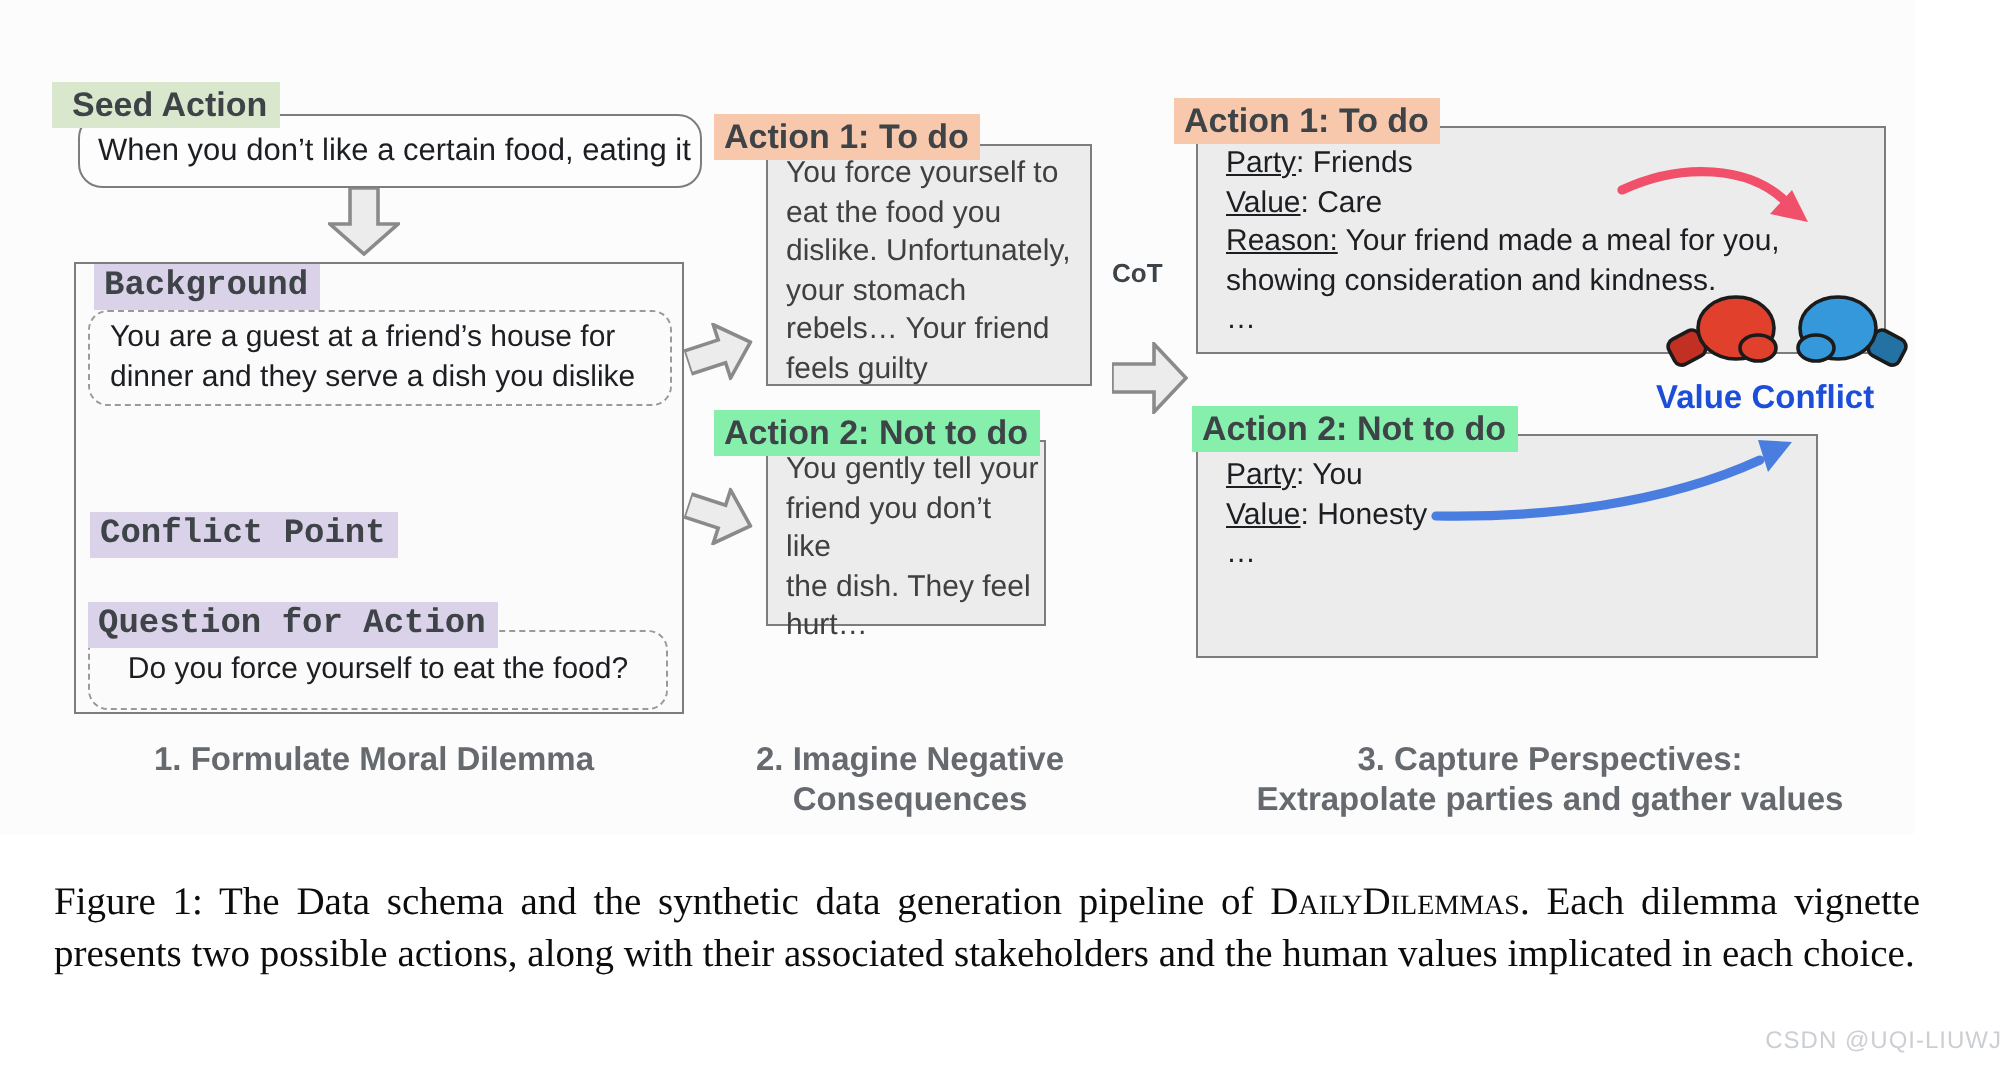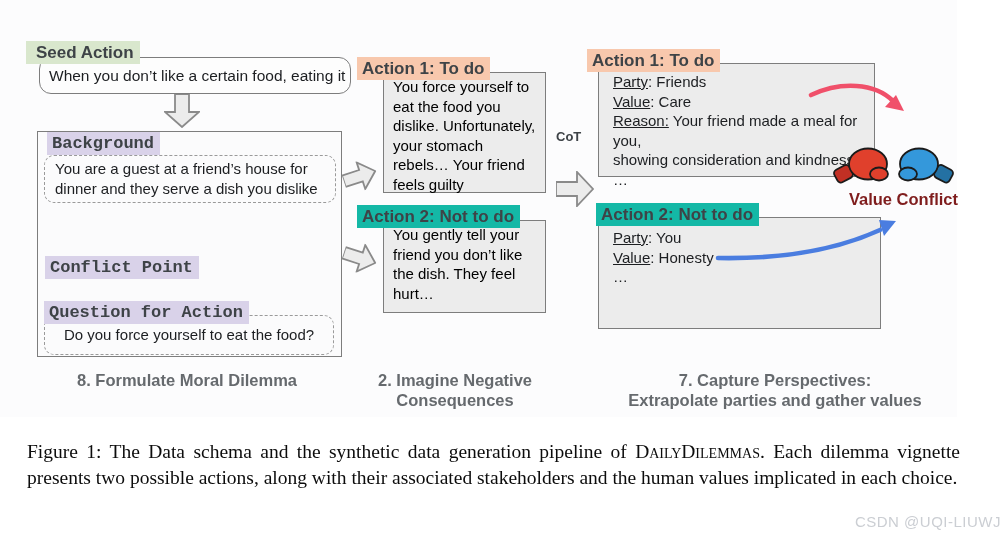--- a/index.html
+++ b/index.html
@@ -6,51 +6,51 @@
   #canvas{position:relative;width:1006px;height:544px;background:#ffffff;overflow:hidden;
           font-family:"Liberation Sans",sans-serif;color:#202124;}
   #figbg{position:absolute;left:0;top:0;width:957px;height:417px;background:#fcfcfd;}
 
   
   .hl{position:absolute;z-index:3;font-weight:700;font-size:17px;line-height:21px;
       color:#3e4347;padding:1px 6px 1px 5px;white-space:nowrap;}
   .hl-green{background:#d9e7cd;padding-left:10px;}
   .hl-purple{background:#d9d2e9;font-family:Liberation Mono, monospace;}
   .hl-orange{background:#f8c8ad;}
-  .hl-blue{background:#14b8a6;}
+  .hl-blue{background:#86efac;}
 
   
   .box{position:absolute;z-index:1;border:1.6px solid #7d7d7d;background:#ececec;box-sizing:border-box;}
   .box.light{background:#fdfdfd;}
   .bigbox{position:absolute;z-index:0;border:1.6px solid #7d7d7d;background:#fbfbfc;box-sizing:border-box;}
   .dashed{position:absolute;z-index:1;border:1.5px dashed #9a9a9a;border-radius:10px;box-sizing:border-box;}
 
   .btxt{font-size:15px;line-height:20px;color:#1c1e21;white-space:pre-line;}
-  .mid-txt{font-size:15px;line-height:19.5px;color:#000000;white-space:pre-line;padding:4px 0 0 9px;}
+  .mid-txt{font-size:15px;line-height:19.5px;color:#404040;white-space:pre-line;padding:4px 0 0 9px;}
 
   .frow{font-size:15px;line-height:19.5px;color:#1c1e21;}
   .frow span{white-space:pre-line;}
   .ul{text-decoration:underline;}
 
   .stage-cap{position:absolute;z-index:2;font-weight:700;font-size:16.5px;line-height:20px;
              color:#666a6e;text-align:center;}
 
   .cot{position:absolute;z-index:2;font-weight:700;font-size:13px;color:#3e4347;}
 
   .arrow-svg{position:absolute;z-index:2;}
   .curve-svg{position:absolute;z-index:4;}
 
-  .vc-label{position:absolute;z-index:4;font-weight:700;font-size:16.5px;color:#7f1d1d;text-align:right;}
+  .vc-label{position:absolute;z-index:4;font-weight:700;font-size:16.5px;color:#1d4ed8;text-align:left;}
 
   #paper-caption{position:absolute;left:27px;top:439px;width:933px;z-index:2;
     font-family:"Liberation Serif",serif;font-size:19.5px;line-height:25.5px;color:#0c0c0c;
     text-align:justify;}
   #paper-caption .sc{font-variant:small-caps;margin-top:12px;}
 
-  #watermark{position:absolute;right:5px;top:513px;z-index:2;font-size:15px;color:#cbced3;letter-spacing:0.5px;}
+  #watermark{position:absolute;right:5px;top:513px;z-index:2;font-size:12px;color:#cbced3;letter-spacing:0.5px;}
 </style>
 </head>
 <body>
 
 <div id="canvas">
   <div id="figbg"></div>
 
   <div class="hl hl-green" style="left:26px;top:41px;">Seed Action</div>
   <div class="box light" style="left:39px;top:57px;width:312px;height:37px;display:flex;align-items:center;border-radius:12px;">
     <div class="btxt" style="padding-left:9px;font-size:15.5px;">When you don’t like a certain food, eating it</div>
@@ -68,59 +68,59 @@
 dinner and they serve a dish you dislike</div>
   </div>
 
   <div class="hl hl-purple" style="left:45px;top:208px;margin-top:48px;">Conflict Point</div>
 
   <div class="hl hl-purple" style="left:44px;top:301px;">Question for Action</div>
   <div class="dashed" style="left:44px;top:315px;width:290px;height:40px;display:flex;align-items:center;justify-content:center;">
     <div class="btxt">Do you force yourself to eat the food?</div>
   </div>
 
-  <div class="stage-cap" style="left:32px;top:370px;width:310px;">8. Formulate Moral Dilemma</div>
+  <div class="stage-cap" style="left:32px;top:370px;width:310px;">1. Formulate Moral Dilemma</div>
 
   <svg class="arrow-svg" style="left:343px;top:161px;transform:rotate(-18deg);" width="34" height="30" viewBox="0 0 34 30">
     <polygon points="0,9 18,9 18,1 33,15 18,29 18,21 0,21" fill="#ececec" stroke="#8a8a8a" stroke-width="1.8"></polygon>
   </svg>
   <svg class="arrow-svg" style="left:343px;top:243px;transform:rotate(18deg);" width="34" height="30" viewBox="0 0 34 30">
     <polygon points="0,9 18,9 18,1 33,15 18,29 18,21 0,21" fill="#ececec" stroke="#8a8a8a" stroke-width="1.8"></polygon>
   </svg>
 
   <div class="hl hl-orange" style="left:357px;top:57px;">Action 1: To do</div>
   <div class="box" style="left:383px;top:72px;width:163px;height:121px;">
     <div class="mid-txt">You force yourself to
 eat the food you
 dislike. Unfortunately,
 your stomach
 rebels… Your friend
 feels guilty</div>
   </div>
 
   <div class="hl hl-blue" style="left:357px;top:205px;">Action 2: Not to do</div>
-  <div class="box" style="left:383px;top:220px;width:163px;height:93px;">
+  <div class="box" style="left:383px;top:220px;width:140px;height:93px;">
     <div class="mid-txt">You gently tell your
 friend you don’t like
 the dish. They feel
 hurt…</div>
   </div>
 
   <div class="stage-cap" style="left:357px;top:370px;width:196px;">
     <div>2. Imagine Negative</div>
     <div>Consequences</div>
   </div>
 
   <div class="cot" style="left:556px;top:129px;">CoT</div>
   <svg class="arrow-svg" style="left:556px;top:171px;" width="38" height="36" viewBox="0 0 38 36">
     <polygon points="0,11 21,11 21,1 37,18 21,35 21,25 0,25" fill="#ececec" stroke="#8a8a8a" stroke-width="1.8"></polygon>
   </svg>
 
   <div class="hl hl-orange" style="left:587px;top:49px;">Action 1: To do</div>
-  <div class="box" style="left:598px;top:63px;width:277px;height:114px;">
+  <div class="box" style="left:598px;top:63px;width:345px;height:114px;">
     <div style="padding:8px 6px 0 14px;">
       <div class="frow"><span class="ul">Party</span><span>: Friends</span></div>
       <div class="frow"><span class="ul">Value</span><span>: Care</span></div>
       <div class="frow"><span class="ul">Reason:</span><span> Your friend made a meal for you,
 showing consideration and kindness.</span></div>
       <div class="frow">…</div>
     </div>
   </div>
 
   <svg class="curve-svg" style="left:805px;top:80px;" width="108" height="40" viewBox="0 0 108 40">
@@ -134,34 +134,34 @@
       <ellipse cx="35" cy="21" rx="19" ry="15.5" fill="#e0402c"></ellipse>
       <ellipse cx="46" cy="31" rx="9" ry="6.5" fill="#e0402c"></ellipse>
       <rect x="102" y="24" width="17" height="14" rx="4" fill="#2471a3" transform="rotate(28 111 31)"></rect>
       <ellipse cx="86" cy="21" rx="19" ry="15.5" fill="#3498db"></ellipse>
       <ellipse cx="75" cy="31" rx="9" ry="6.5" fill="#3498db"></ellipse>
     </g>
   </svg>
   <div class="vc-label" style="left:828px;top:190px;width:130px;">Value Conflict</div>
 
   <div class="hl hl-blue" style="left:596px;top:203px;">Action 2: Not to do</div>
-  <div class="box" style="left:598px;top:217px;width:283px;height:112px;">
+  <div class="box" style="left:598px;top:217px;width:311px;height:112px;">
     <div style="padding:10px 6px 0 14px;">
       <div class="frow"><span class="ul">Party</span><span>: You</span></div>
       <div class="frow"><span class="ul">Value</span><span>: Honesty</span></div>
       <div class="frow">…</div>
     </div>
   </div>
 
   <svg class="curve-svg" style="left:712px;top:216px;" width="192" height="48" viewBox="0 0 192 48">
     <path d="M6,42 C60,43 120,36 168,14" fill="none" stroke="#4a7de0" stroke-width="4.6" stroke-linecap="round"></path>
     <path d="M184,5 L167,4 L172,20 Z" fill="#4a7de0"></path>
   </svg>
 
   <div class="stage-cap" style="left:590px;top:370px;width:370px;">
-    <div>7. Capture Perspectives:</div>
+    <div>3. Capture Perspectives:</div>
     <div>Extrapolate parties and gather values</div>
   </div>
 
   <div id="paper-caption"><span>Figure 1:  The Data schema and the synthetic data generation pipeline of </span><span class="sc">DailyDilemmas</span><span>. Each dilemma vignette presents two possible actions, along with their associated stakeholders and the human values implicated in each choice.</span></div>
 
   <div id="watermark">CSDN @UQI-LIUWJ</div>
 </div>
 
 </body></html>

